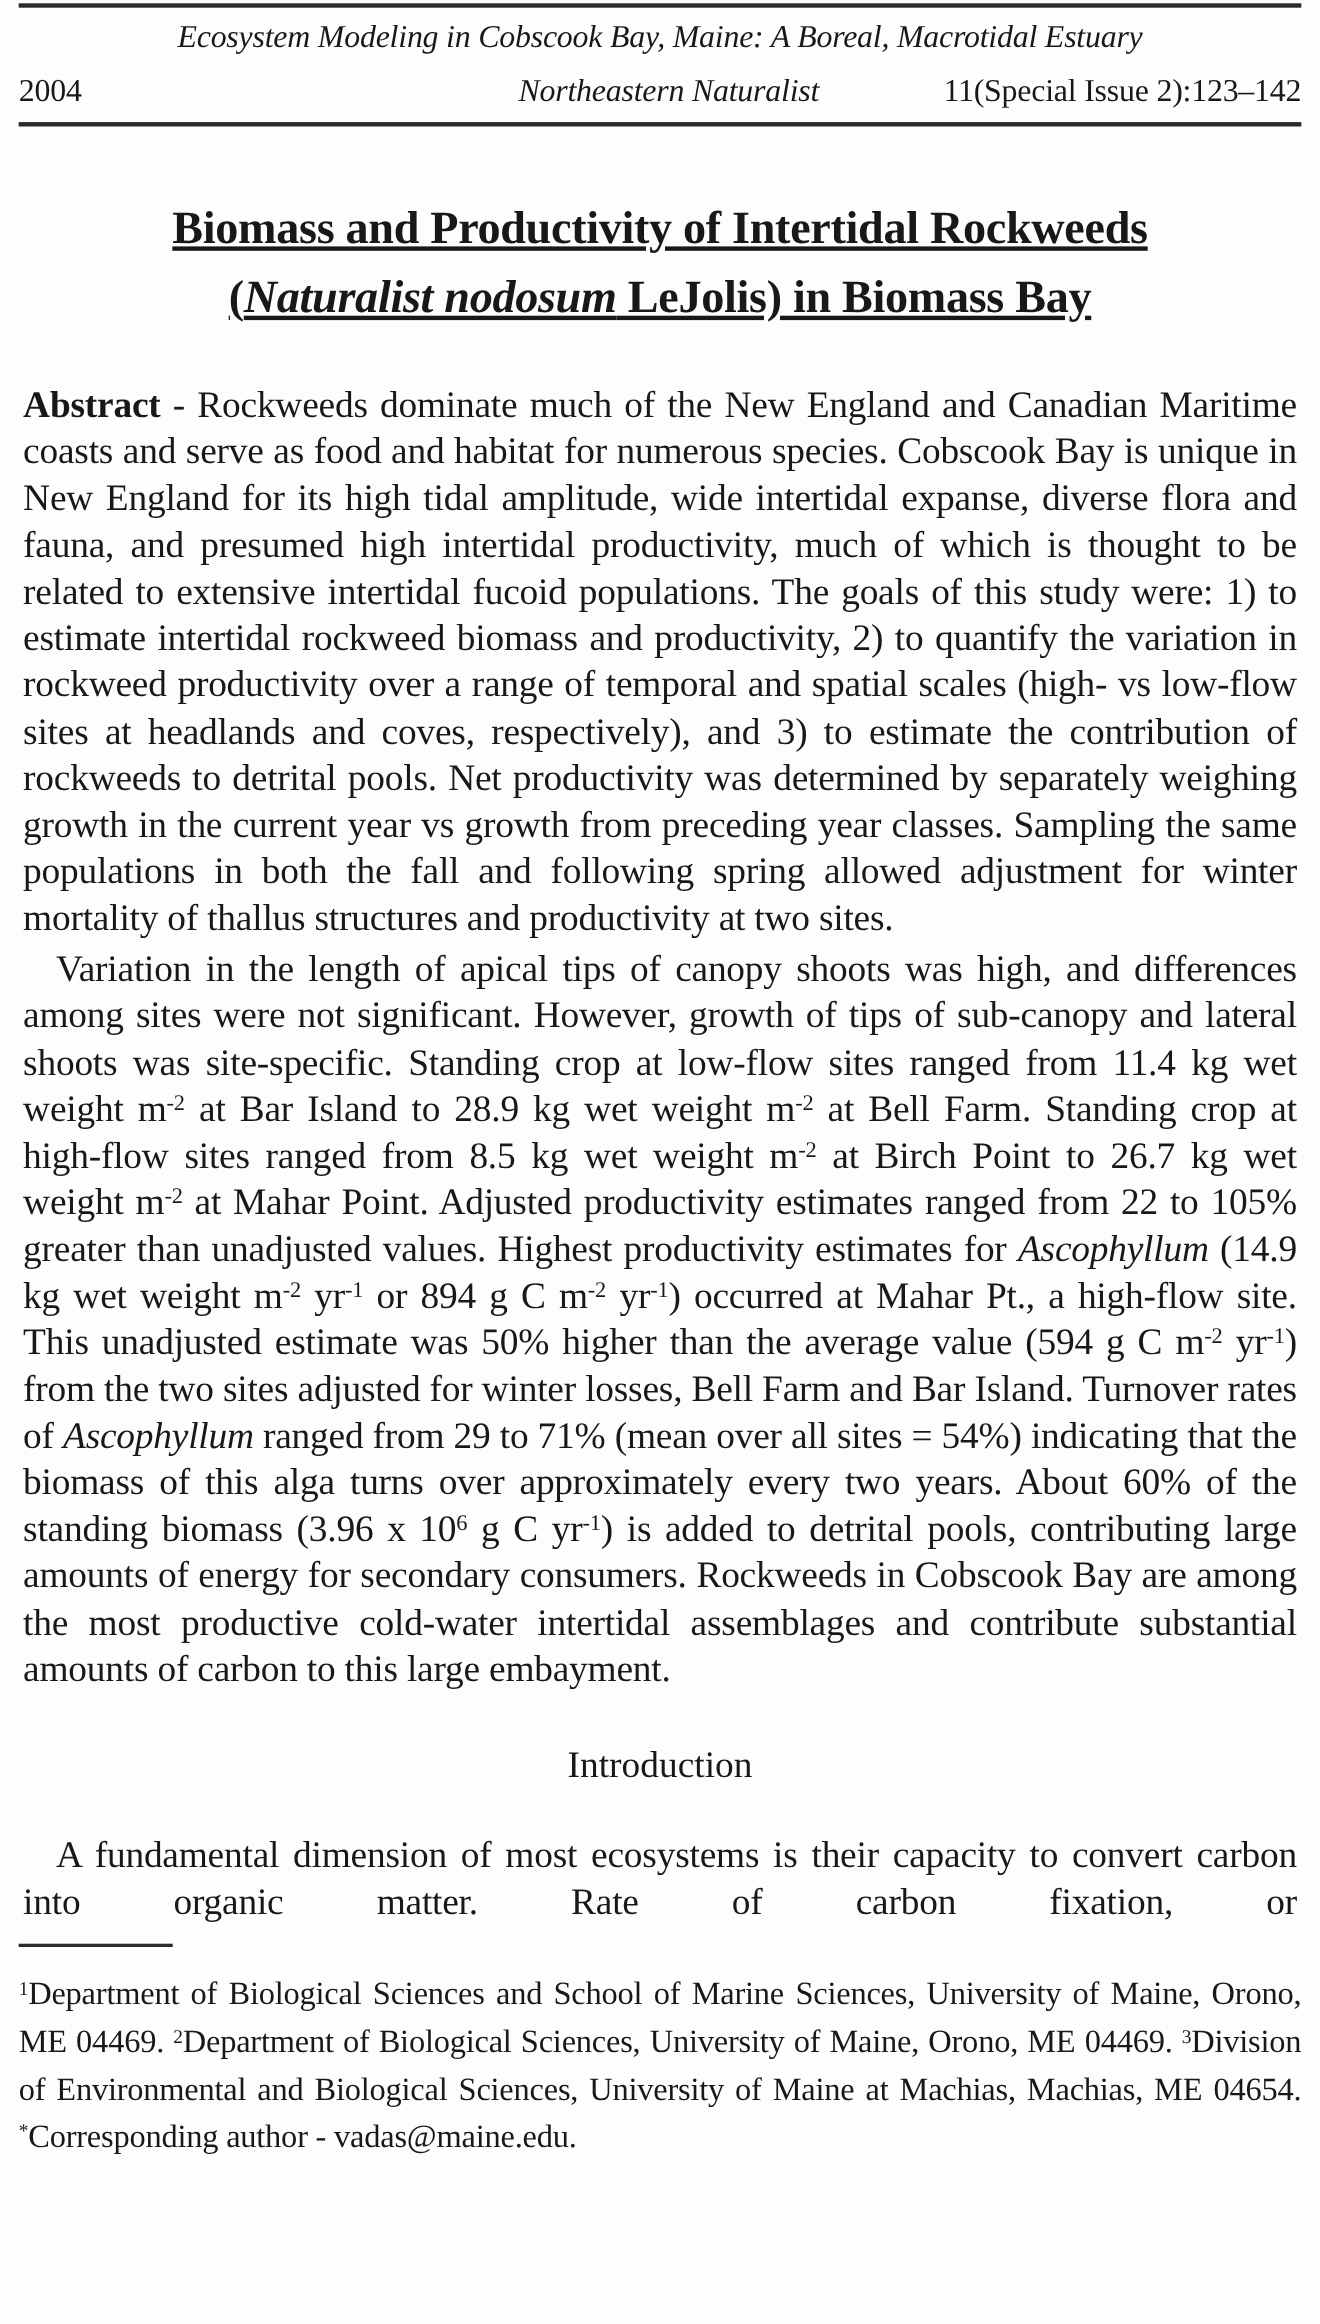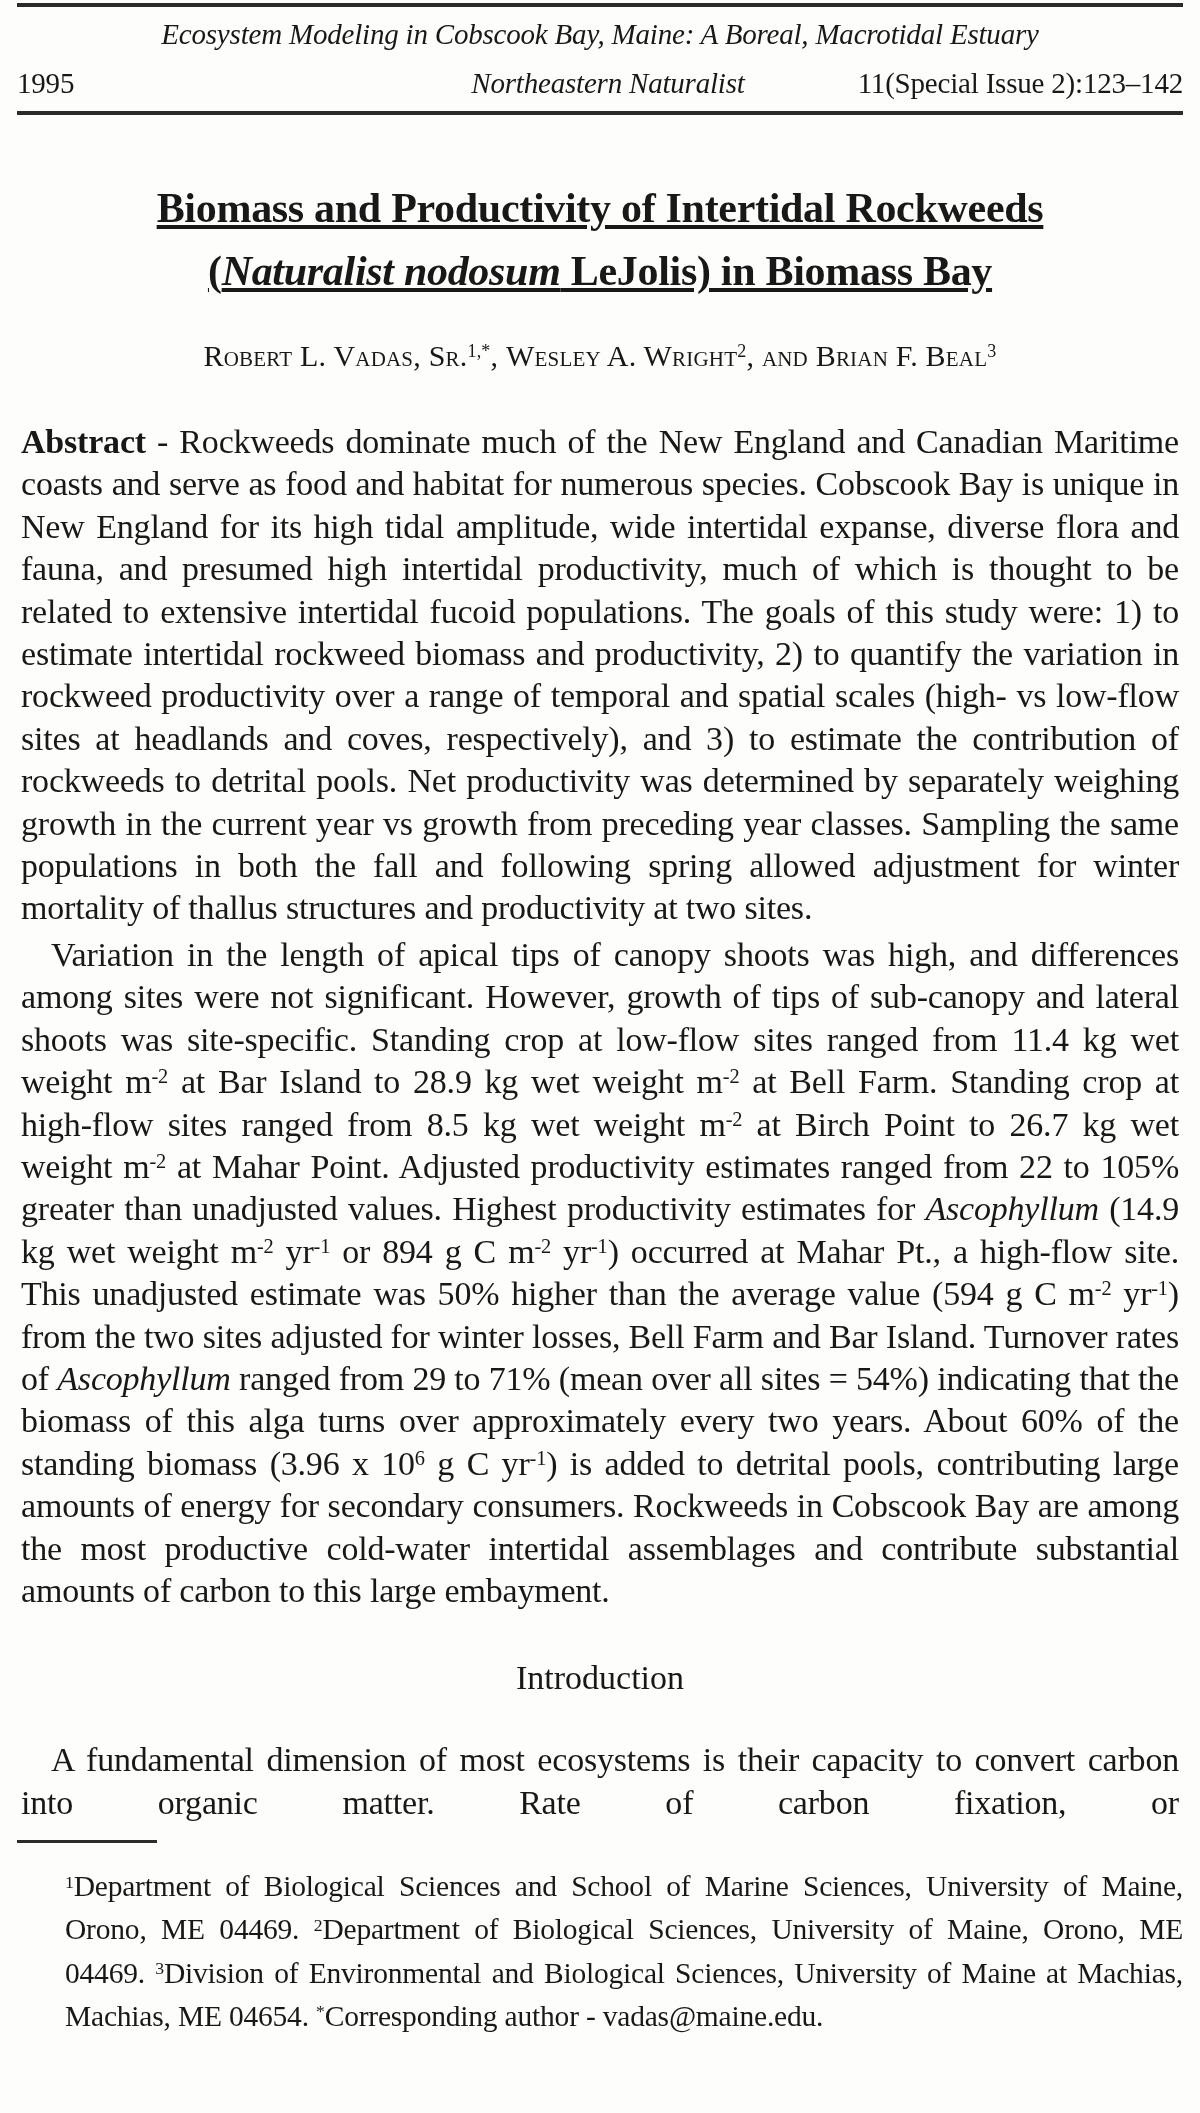--- a/index.html
+++ b/index.html
@@ -97,21 +97,20 @@
     height:0;
     border-top:3px solid var(--rule);
     margin-top:16px;
   }
   .footnotes{
     margin-top:22px;
     font-size:29.5px;
     line-height:43.2px;
     text-align:justify;
     letter-spacing:-0.2px;
-    margin-left:48px;
   }
   
   .run-b{font-weight:bold;}
   .run-i{font-style:italic;}
   .run-sc{font-variant:small-caps;}
   sup{
     font-size:60%;
     line-height:0;
     vertical-align:baseline;
     position:relative;
@@ -121,33 +120,32 @@
 </head>
 <body>
 
 <div class="page">
 
   <div class="top-rule"></div>
 
   <div class="series-title">Ecosystem Modeling in Cobscook Bay, Maine: A Boreal, Macrotidal Estuary</div>
 
   <div class="journal-row">
-    <span class="journal-year">1995</span>
+    <span class="journal-year">2004</span>
     <span class="journal-name">Northeastern Naturalist</span>
     <span class="journal-citation">11(Special Issue 2):123–142</span>
   </div>
 
   <div class="header-rule"></div>
 
   <h1 class="article-title" style="margin-bottom:0;">
     <div><span>Biomass and Productivity of Intertidal Rockweeds</span></div>
     <div><span>(</span><span class="run-i">Naturalist nodosum</span><span> LeJolis) in Biomass Bay</span></div>
   </h1>
 
-  <div class="authors-line"><span class="run-sc">Robert L. Vadas, Sr.</span><sup>1,*</sup><span>, </span><span class="run-sc">Wesley A. Wright</span><sup>2</sup><span>, </span><span class="run-sc">and Brian F. Beal</span><sup>3</sup></div>
 
   <p class="body-par abstract-p1"><span class="run-b">Abstract</span><span> - Rockweeds dominate much of the New England and Canadian Maritime coasts and serve as food and habitat for numerous species. Cobscook Bay is unique in New England for its high tidal amplitude, wide intertidal expanse, diverse flora and fauna, and presumed high intertidal productivity, much of which is thought to be related to extensive intertidal fucoid populations. The goals of this study were: 1) to estimate intertidal rockweed biomass and productivity, 2) to quantify the variation in rockweed productivity over a range of temporal and spatial scales (high- vs low-flow sites at headlands and coves, respectively), and 3) to estimate the contribution of rockweeds to detrital pools. Net productivity was determined by separately weighing growth in the current year vs growth from preceding year classes. Sampling the same populations in both the fall and following spring allowed adjustment for winter mortality of thallus structures and productivity at two sites.</span></p>
 
   <p class="body-par abstract-p2"><span>Variation in the length of apical tips of canopy shoots was high, and differences among sites were not significant. However, growth of tips of sub-canopy and lateral shoots was site-specific. Standing crop at low-flow sites ranged from 11.4 kg wet weight m</span><sup>-2</sup><span> at Bar Island to 28.9 kg wet weight m</span><sup>-2</sup><span> at Bell Farm. Standing crop at high-flow sites ranged from 8.5 kg wet weight m</span><sup>-2</sup><span> at Birch Point to 26.7 kg wet weight m</span><sup>-2</sup><span> at Mahar Point. Adjusted productivity estimates ranged from 22 to 105% greater than unadjusted values. Highest productivity estimates for </span><span class="run-i">Ascophyllum</span><span> (14.9 kg wet weight m</span><sup>-2</sup><span> yr</span><sup>-1</sup><span> or 894 g C m</span><sup>-2</sup><span> yr</span><sup>-1</sup><span>) occurred at Mahar Pt., a high-flow site. This unadjusted estimate was 50% higher than the average value (594 g C m</span><sup>-2</sup><span> yr</span><sup>-1</sup><span>) from the two sites adjusted for winter losses, Bell Farm and Bar Island. Turnover rates of </span><span class="run-i">Ascophyllum</span><span> ranged from 29 to 71% (mean over all sites = 54%) indicating that the biomass of this alga turns over approximately every two years. About 60% of the standing biomass (3.96 x 10</span><sup>6</sup><span> g C yr</span><sup>-1</sup><span>) is added to detrital pools, contributing large amounts of energy for secondary consumers. Rockweeds in Cobscook Bay are among the most productive cold-water intertidal assemblages and contribute substantial amounts of carbon to this large embayment.</span></p>
 
   <h2 class="section-heading" style="margin-bottom:0;">Introduction</h2>
 
   <p class="body-par intro-par"><span>A fundamental dimension of most ecosystems is their capacity to convert carbon into organic matter. Rate of carbon fixation, or</span></p>
 
   <div class="footnote-rule"></div>

